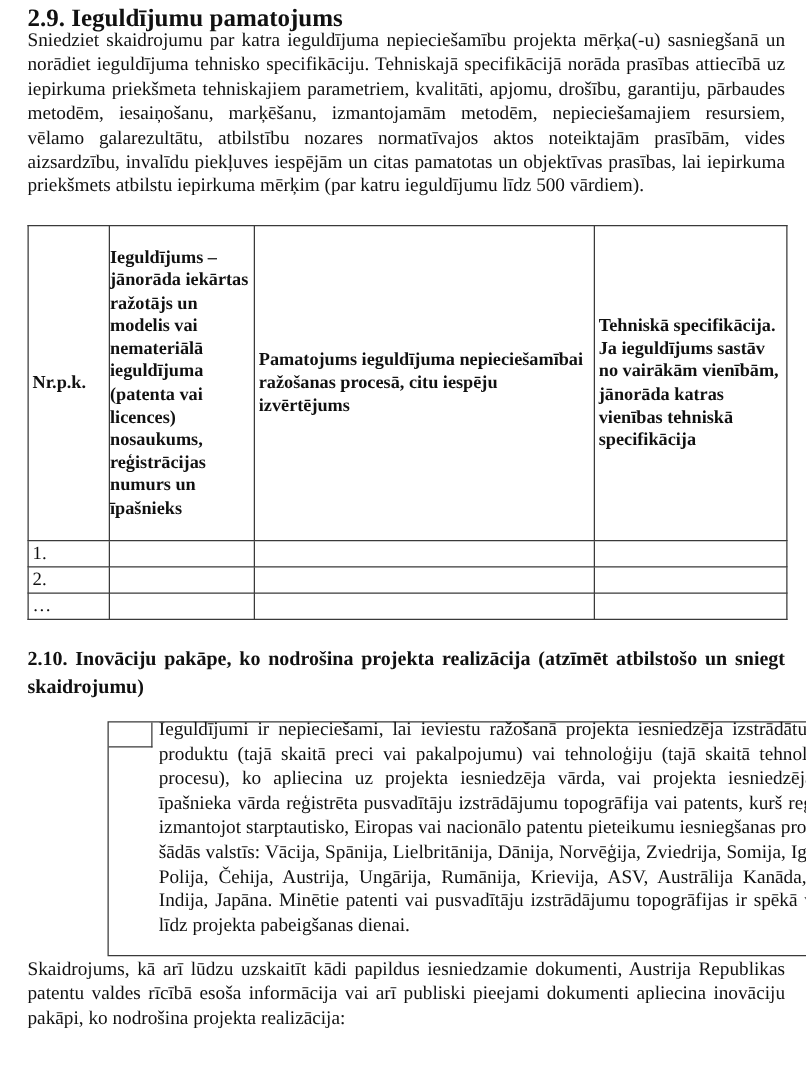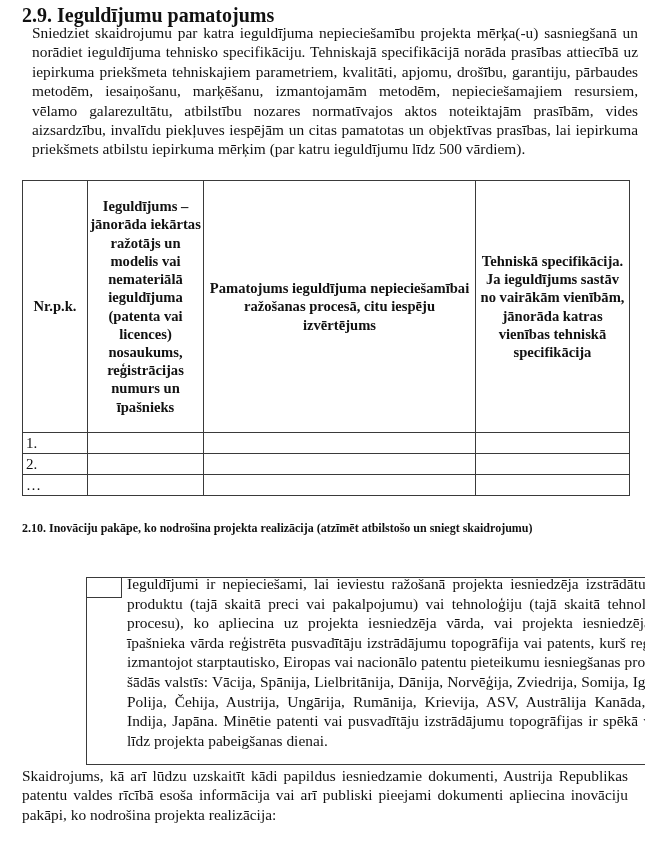--- a/index.html
+++ b/index.html
@@ -2,27 +2,27 @@
 <html><head>
 <meta charset="utf-8">
 <style>
   html, body { margin:0; padding:0; background:#ffffff; }
   body { width:645px; height:852px; position:relative; overflow:hidden;
          font-family:"Liberation Serif", "DejaVu Serif", serif; color:#111; }
   .abs { position:absolute; }
   .h { font-weight:bold; font-size:20px; line-height:19px; }
   .p { font-size:15.4px; line-height:19.4px; text-align:justify; text-align-last:left; }
   #sec29-title { left:22px; top:6px; }
-  #sec29-body { left:32px; top:23px; width:606px; }
+  #sec29-body { left:22px; top:23px; width:606px; }
   table.t { position:absolute; left:22px; top:180px; width:607px; border-collapse:collapse; table-layout:fixed; }
   table.t td, table.t th { border:1.4px solid #3a3a3a; padding:0 3px; vertical-align:middle; }
-  table.t th { font-weight:bold; font-size:14.6px; line-height:18.2px; text-align:center; }
+  table.t th { font-weight:bold; font-size:14.6px; line-height:18.2px; text-align:left; }
   table.t th.c1 { padding:0; }
   table.t td { font-size:15px; height:20px; line-height:19px; padding:0 3px; }
-  #sec210-title { left:22px; top:517px; width:606px; text-align:justify; text-align-last:left; line-height:22px; font-size:12px; }
+  #sec210-title { left:22px; top:517px; width:606px; text-align:justify; text-align-last:left; line-height:22px; font-size:16px; }
   .box { position:absolute; left:38px; top:577px; width:605px; height:188px; border:1.4px solid #3a3a3a; box-sizing:border-box;margin-left:48px; }
   .chk { position:absolute; left:0; top:0; width:35px; height:20px; border-right:1.4px solid #3a3a3a; border-bottom:1.4px solid #3a3a3a; box-sizing:border-box; }
   #box-text { position:absolute; left:40px; top:-4px; width:560px; font-size:15.4px; line-height:19.6px; text-align:justify; text-align-last:left; }
   #expl { left:22px; top:766px; width:606px; }
 </style>
 </head>
 <body>
 
 <div id="sec29-title" class="abs h">2.9. Ieguldījumu pamatojums</div>
 <div id="sec29-body" class="abs p">Sniedziet skaidrojumu par katra ieguldījuma nepieciešamību projekta mērķa(-u) sasniegšanā un norādiet ieguldījuma tehnisko specifikāciju. Tehniskajā specifikācijā norāda prasības attiecībā uz iepirkuma priekšmeta tehniskajiem parametriem, kvalitāti, apjomu, drošību, garantiju, pārbaudes metodēm, iesaiņošanu, marķēšanu, izmantojamām metodēm, nepieciešamajiem resursiem, vēlamo galarezultātu, atbilstību nozares normatīvajos aktos noteiktajām prasībām, vides aizsardzību, invalīdu piekļuves iespējām un citas pamatotas un objektīvas prasības, lai iepirkuma priekšmets atbilstu iepirkuma mērķim (par katru ieguldījumu līdz 500 vārdiem).</div>

